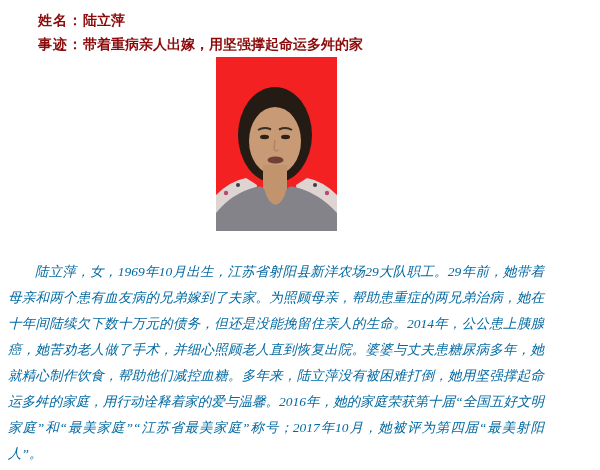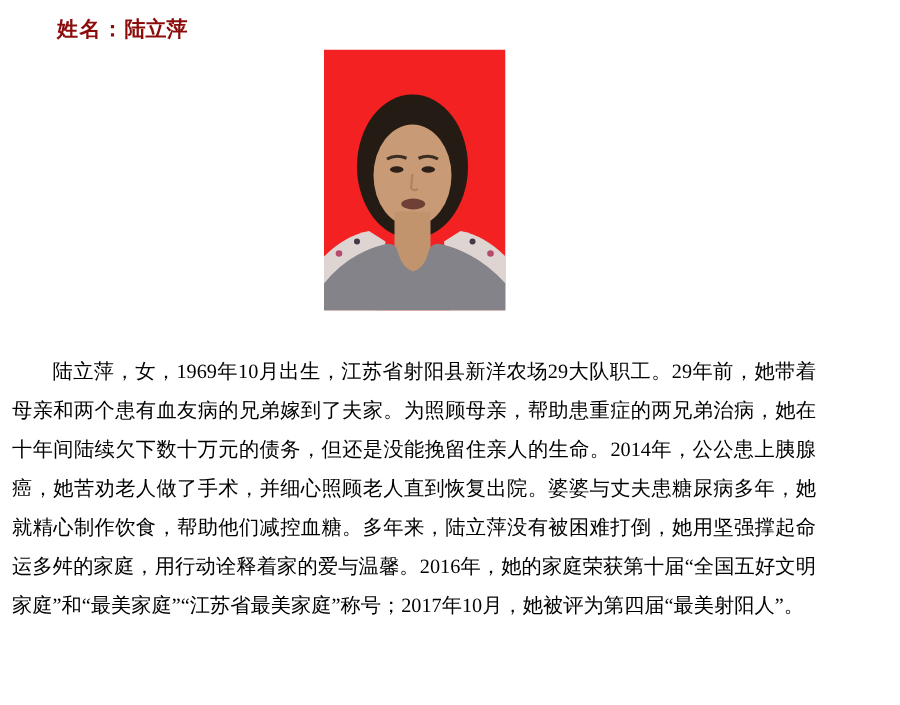--- a/index.html
+++ b/index.html
@@ -29,33 +29,37 @@
     margin: 0 auto;
     position: relative;
   }
   .photo-wrap svg { display: block; }
 
   
   .bio {
     margin: 28px 8px 0 8px;
     font-size: 13.5px;
     line-height: 26px;
-    color: #000000;
+    color: #0369a1;
     text-align: justify;
     text-indent: 2em;
+    font-style: italic;
   }
 </style>
 </head>
 <body>
 
 <div class="page">
 
   <div class="meta">
     <div class="meta-row">
       <span class="meta-label">姓名：</span><span class="meta-value">陆立萍</span>
+    </div>
+    <div class="meta-row">
+      <span class="meta-label">事迹：</span><span class="meta-value">带着重病亲人出嫁，用坚强撑起命运多舛的家</span>
     </div>
   </div>
 
   <div class="photo-wrap">
     <svg width="121" height="174" viewBox="0 0 121 174" xmlns="http://www.w3.org/2000/svg">
 
       <rect x="0" y="0" width="121" height="174" fill="#f32121"></rect>
 
       <ellipse cx="59" cy="78" rx="37" ry="48" fill="#241b14"></ellipse>
 

